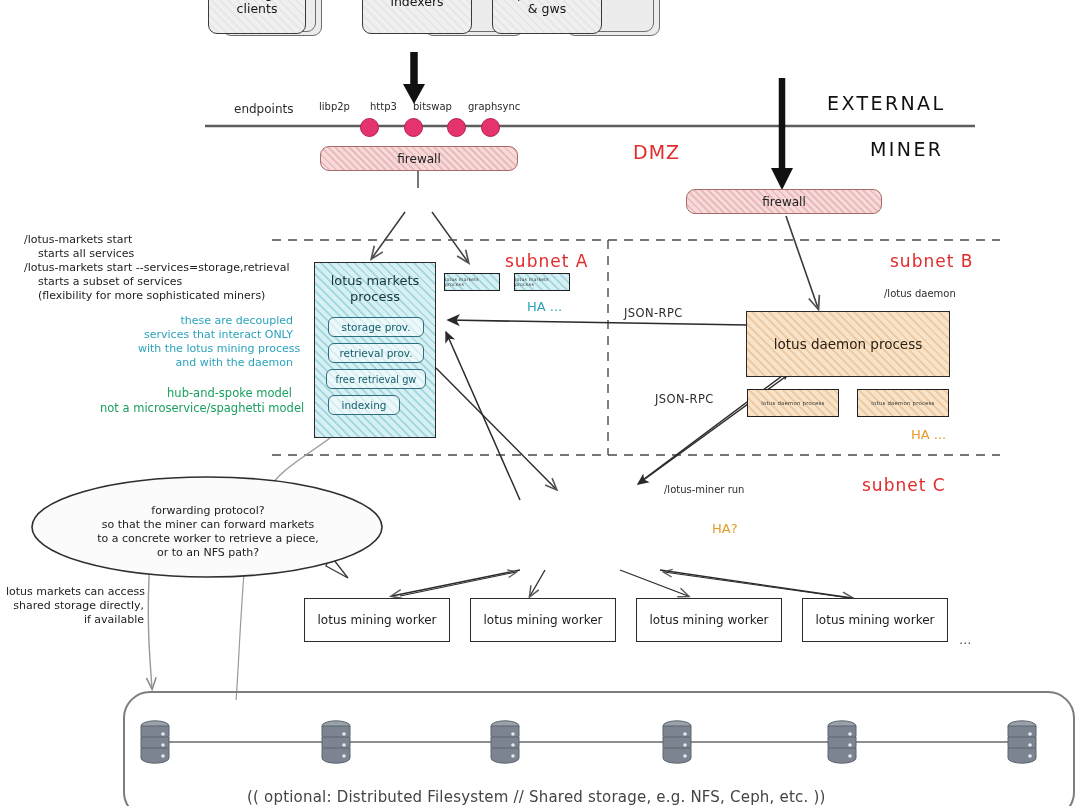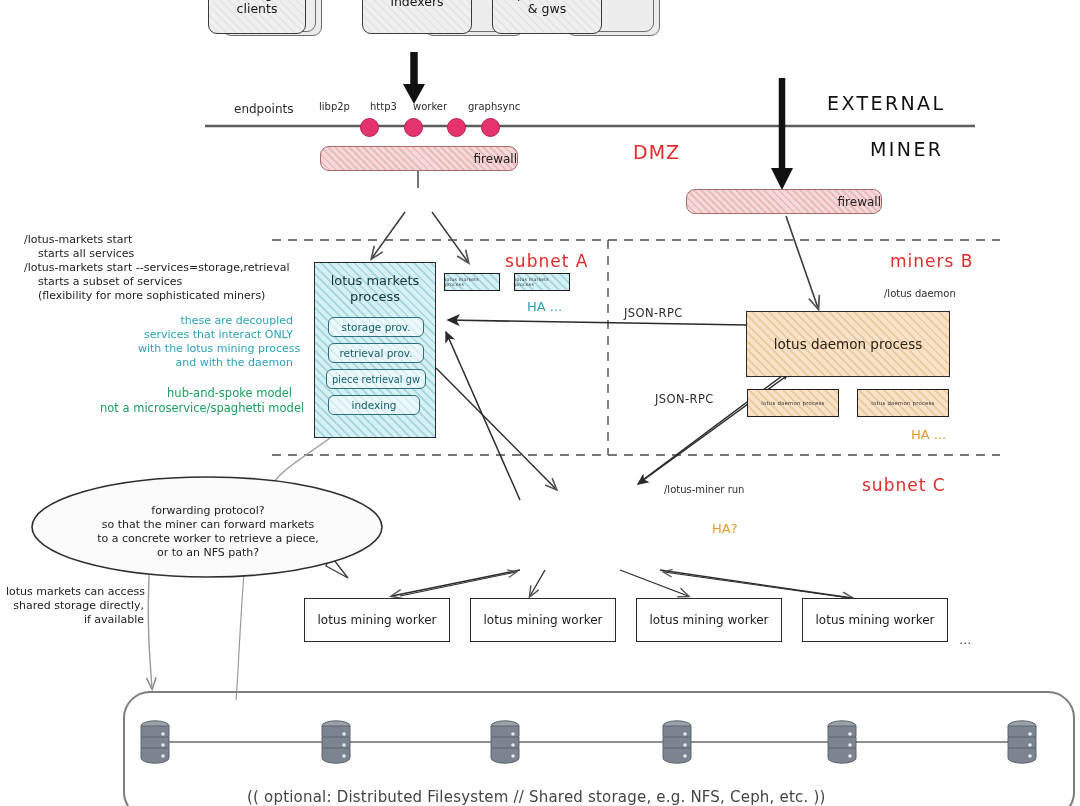--- a/index.html
+++ b/index.html
@@ -33,21 +33,20 @@
     position:absolute;box-sizing:border-box;
     border-radius:9px;border:1.6px solid #6a4a4a;
     display:flex;align-items:center;justify-content:center;
     font-size:12px;color:#222;
   }
   .fw{
     background:
       repeating-linear-gradient(45deg,rgba(214,122,122,.33) 0 2px,rgba(255,255,255,0) 2px 5px),
       #f6dada;
     border-color:#a96a6a;
-    justify-content:flex-end;
   }
   .lb{
     background:
       repeating-linear-gradient(45deg,rgba(128,122,214,.30) 0 2px,rgba(255,255,255,0) 2px 5px),
       #dedbf8;
     border-color:#7d77b8;
   }
 
   .procbox{
     position:absolute;box-sizing:border-box;
@@ -217,55 +216,55 @@
     <div class="card" style="left:492px;top:-30px;width:110px;height:64px;background:repeating-linear-gradient(45deg,rgba(170,170,170,.13) 0 2px,rgba(255,255,255,0) 2px 6px),#f0f0f0;">
       <div class="lbl">ipfs clients
 &amp; gws</div>
     </div>
   </div>
 
   <div class="smalllbl" style="left:234px;top:102px;font-size:12px;">endpoints</div>
 
   <div class="smalllbl" style="left:319px;top:101px;">libp2p</div>
   <div class="smalllbl" style="left:370px;top:101px;">http3</div>
-  <div class="smalllbl" style="left:413px;top:101px;">worker</div>
+  <div class="smalllbl" style="left:413px;top:101px;">bitswap</div>
   <div class="smalllbl" style="left:468px;top:101px;">graphsync</div>
 
   <div class="abs" style="left:360px;top:118px;width:17px;height:17px;border-radius:50%;background:#e5336e;border:1.4px solid #b71e50;z-index:5;"></div>
   <div class="abs" style="left:404px;top:118px;width:17px;height:17px;border-radius:50%;background:#e5336e;border:1.4px solid #b71e50;z-index:5;"></div>
   <div class="abs" style="left:447px;top:118px;width:17px;height:17px;border-radius:50%;background:#e5336e;border:1.4px solid #b71e50;z-index:5;"></div>
   <div class="abs" style="left:481px;top:118px;width:17px;height:17px;border-radius:50%;background:#e5336e;border:1.4px solid #b71e50;z-index:5;"></div>
 
   <div class="bigblk" style="left:827px;top:92px;">EXTERNAL</div>
   <div class="bigblk" style="left:870px;top:138px;">MINER</div>
   <div class="bigred" style="left:592px;top:141px;margin-left:41px;">DMZ</div>
   <div class="bigred" style="left:505px;top:251px;font-size:17px;">subnet A</div>
-  <div class="bigred" style="left:890px;top:251px;font-size:17px;">miners B</div>
+  <div class="bigred" style="left:890px;top:251px;font-size:17px;">subnet B</div>
   <div class="bigred" style="left:862px;top:475px;font-size:17px;">subnet C</div>
 
   <div class="pillbox fw" style="left:320px;top:146px;width:198px;height:25px;">
     <span>firewall</span>
   </div>
   <div class="pillbox fw" style="left:686px;top:189px;width:196px;height:25px;">
     <span>firewall</span>
   </div>
 
   <div class="procbox cyan" style="left:314px;top:262px;width:122px;height:176px;">
     <div class="abs txt" style="left:0;right:0;top:10px;text-align:center;font-size:13px;color:#16343c;">lotus markets
 process</div>
     <div class="subpill" style="left:13px;top:54px;width:96px;height:20px;">
       <span>storage prov.</span>
     </div>
     <div class="subpill" style="left:13px;top:80px;width:96px;height:20px;">
       <span>retrieval prov.</span>
     </div>
     <div class="subpill" style="left:11px;top:106px;width:100px;height:20px;font-size:9.8px;">
-      <span>piece retrieval gw</span>
-    </div>
-    <div class="subpill" style="left:13px;top:132px;width:92px;height:20px;">
+      <span>free retrieval gw</span>
+    </div>
+    <div class="subpill" style="left:13px;top:132px;width:72px;height:20px;">
       <span>indexing</span>
     </div>
   </div>
 
   <div class="tiny cyan" style="left:444px;top:273px;width:56px;height:18px;">
     <span>lotus markets process</span>
   </div>
   <div class="tiny cyan" style="left:514px;top:273px;width:56px;height:18px;">
     <span>lotus markets process</span>
   </div>

